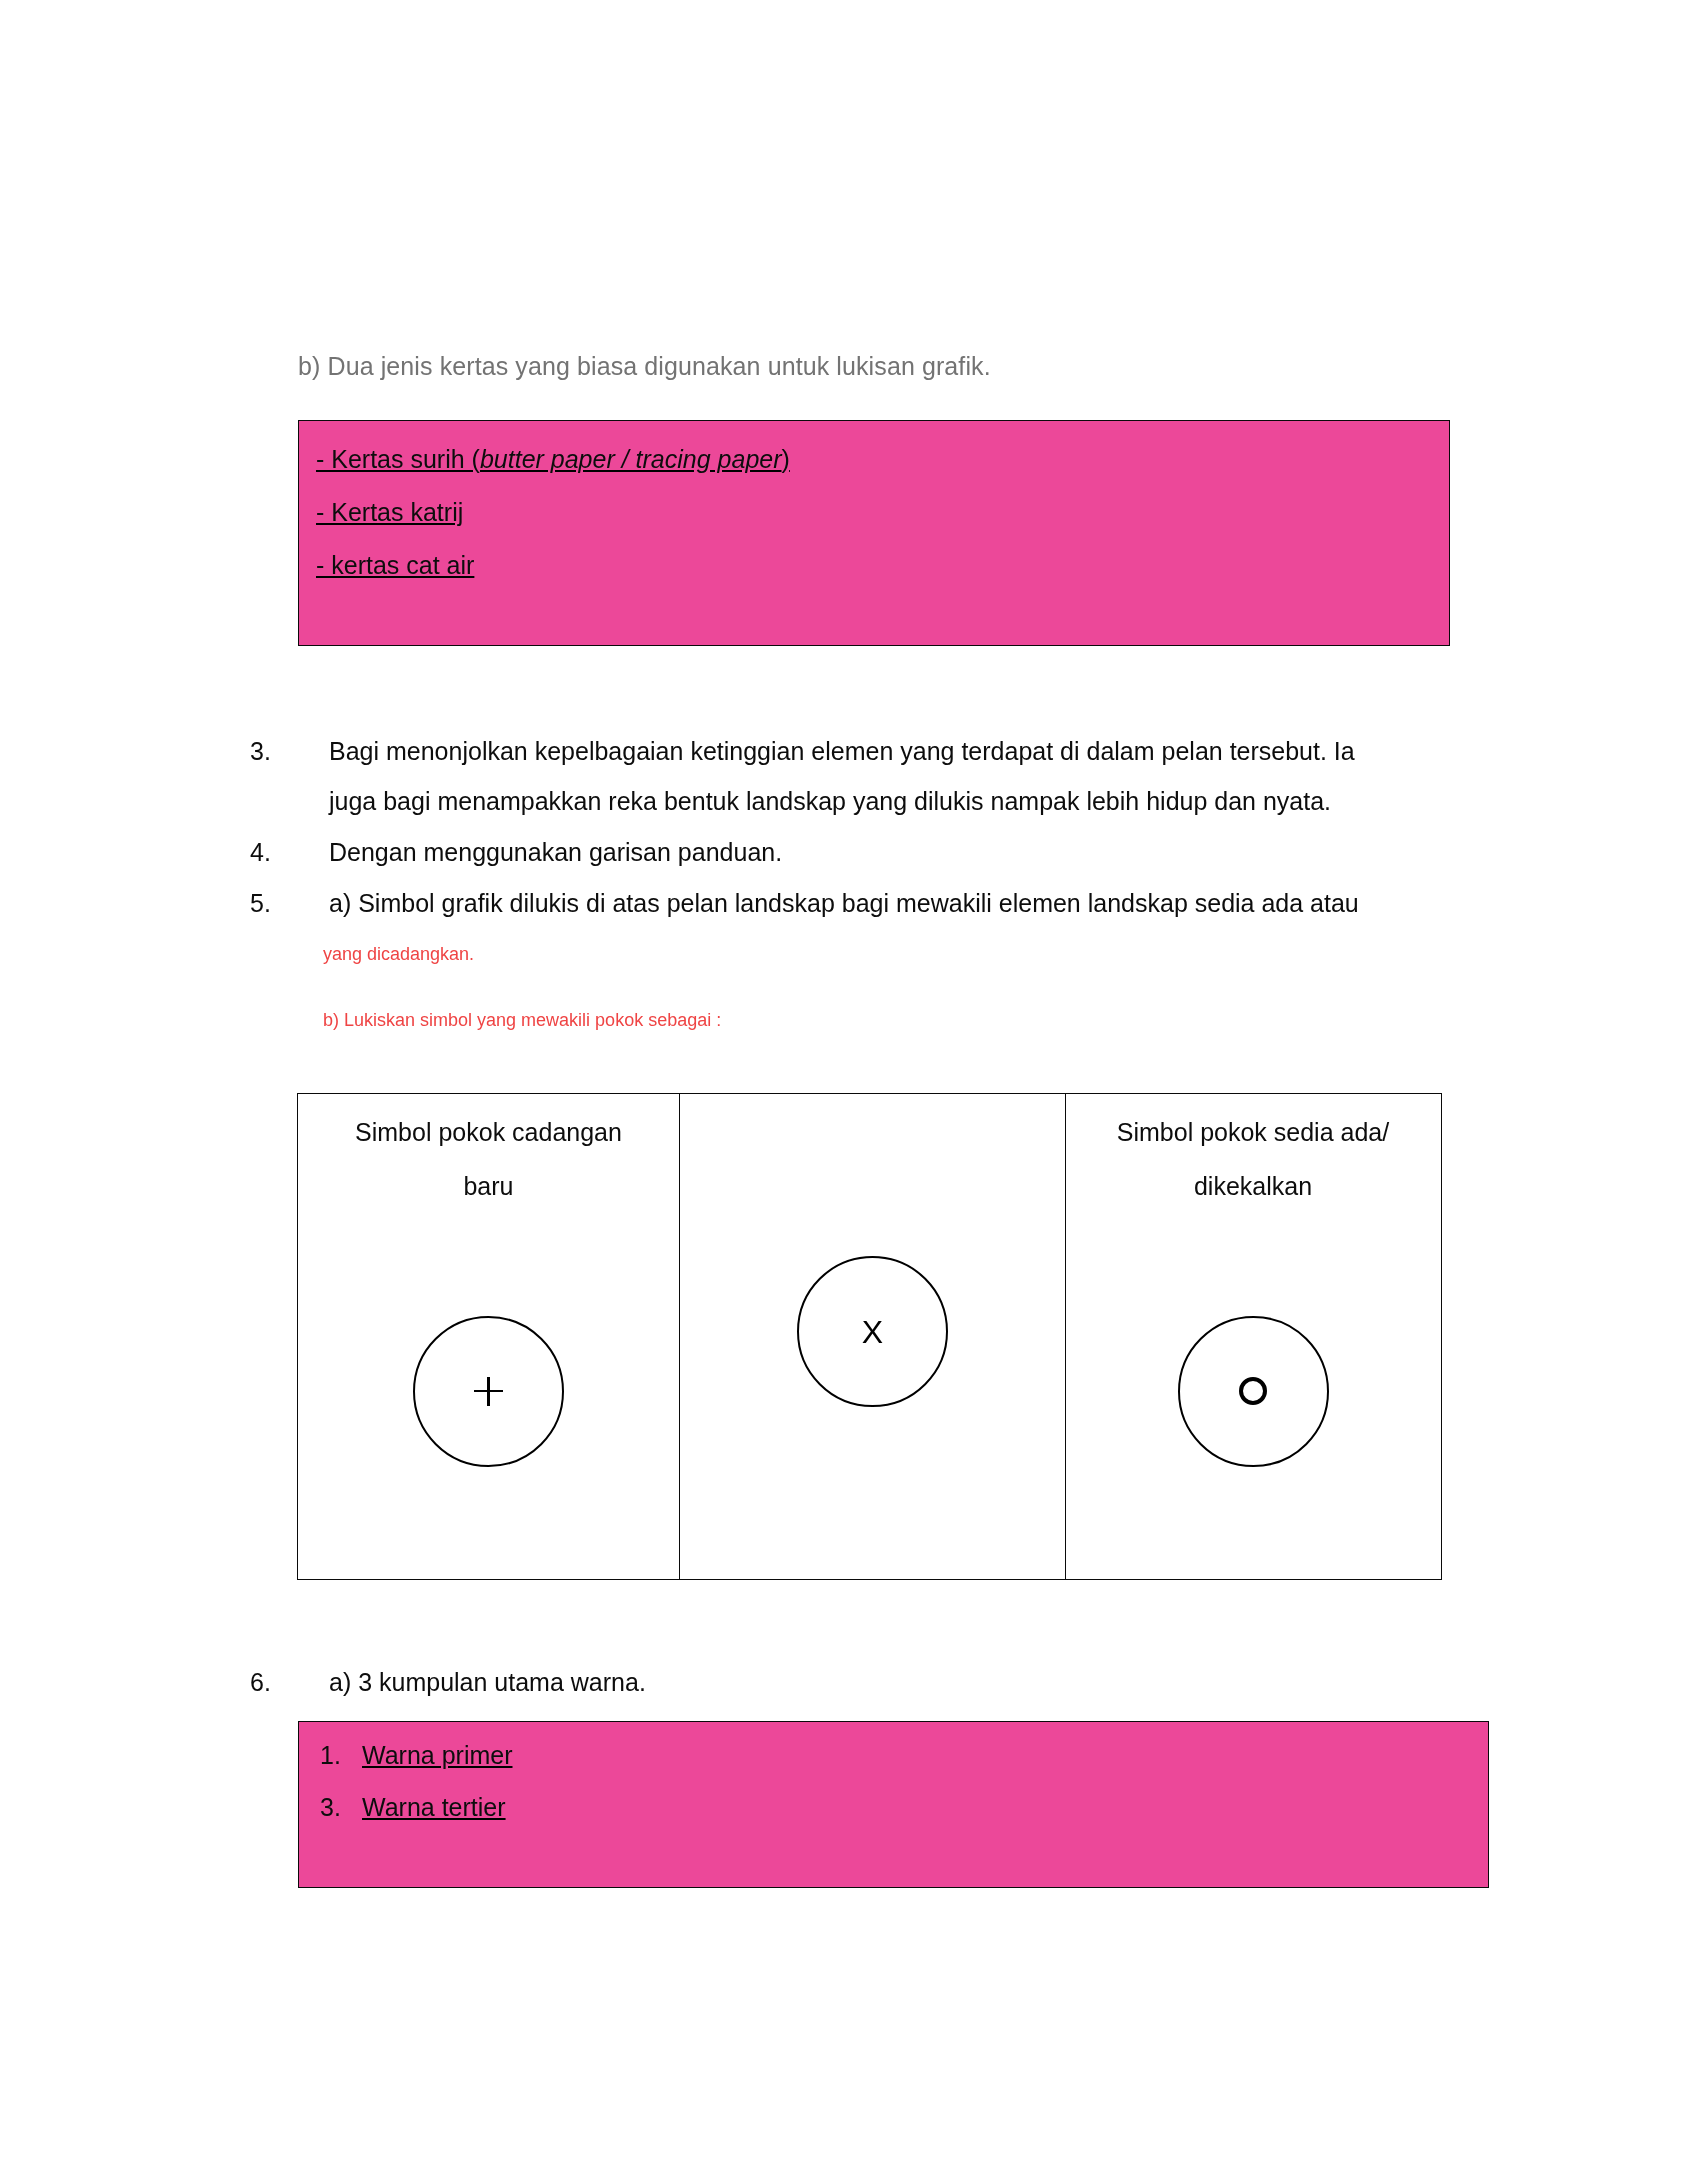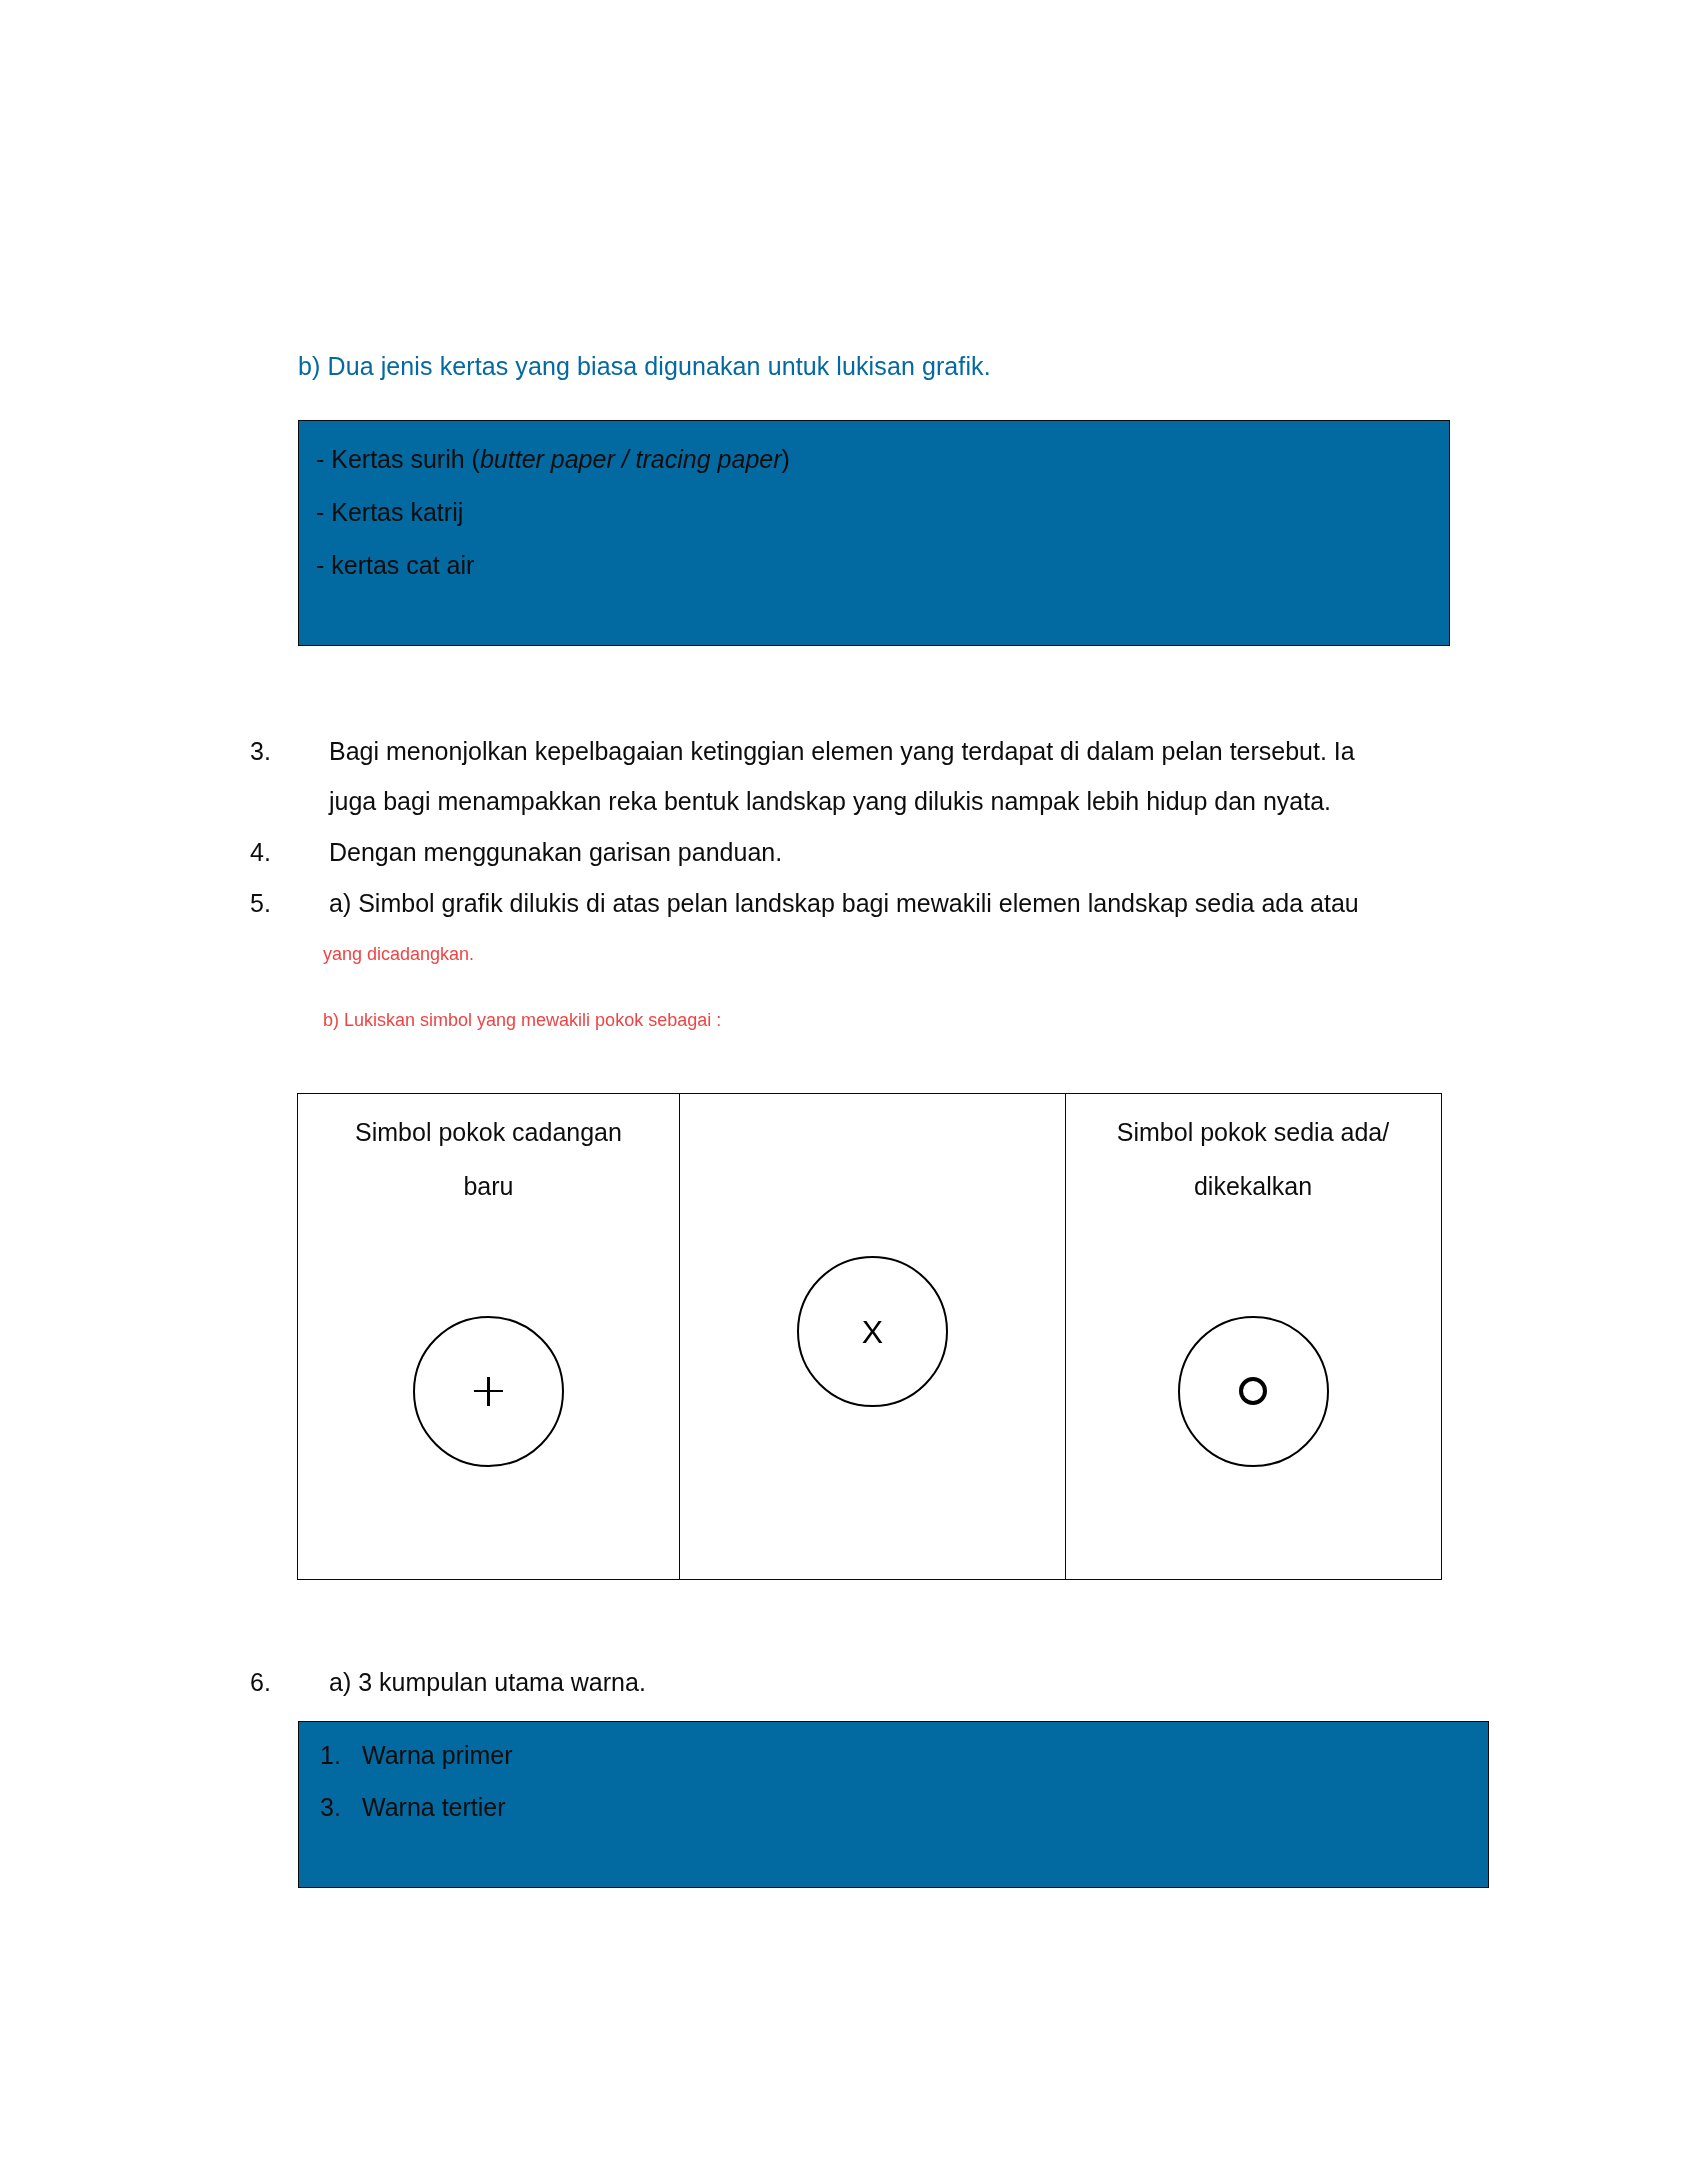--- a/index.html
+++ b/index.html
@@ -18,36 +18,37 @@
     height: 2183px;
     background: #ffffff;
     overflow: hidden;
   }
 
   
   .para {
     position: absolute;
     font-size: 25px;
     line-height: 50px;
-    color: #0369a1;
+    color: #737373;
     letter-spacing: 0.1px;
   }
 
   .heading-b {
     left: 298px;
     top: 341px;
     width: 1191px;
   }
 
   
   .boxed {
     position: absolute;
     border: 1.3px solid #0a0a0a;
     box-sizing: border-box;
-    background: #0369a1;
+    background: #ec4899;
+    text-decoration: underline;
   }
 
   #paper-box {
     left: 298px;
     top: 420px;
     width: 1152px;
     height: 226px;
     padding: 12px 0 0 0;
   }
   #paper-box .line {

